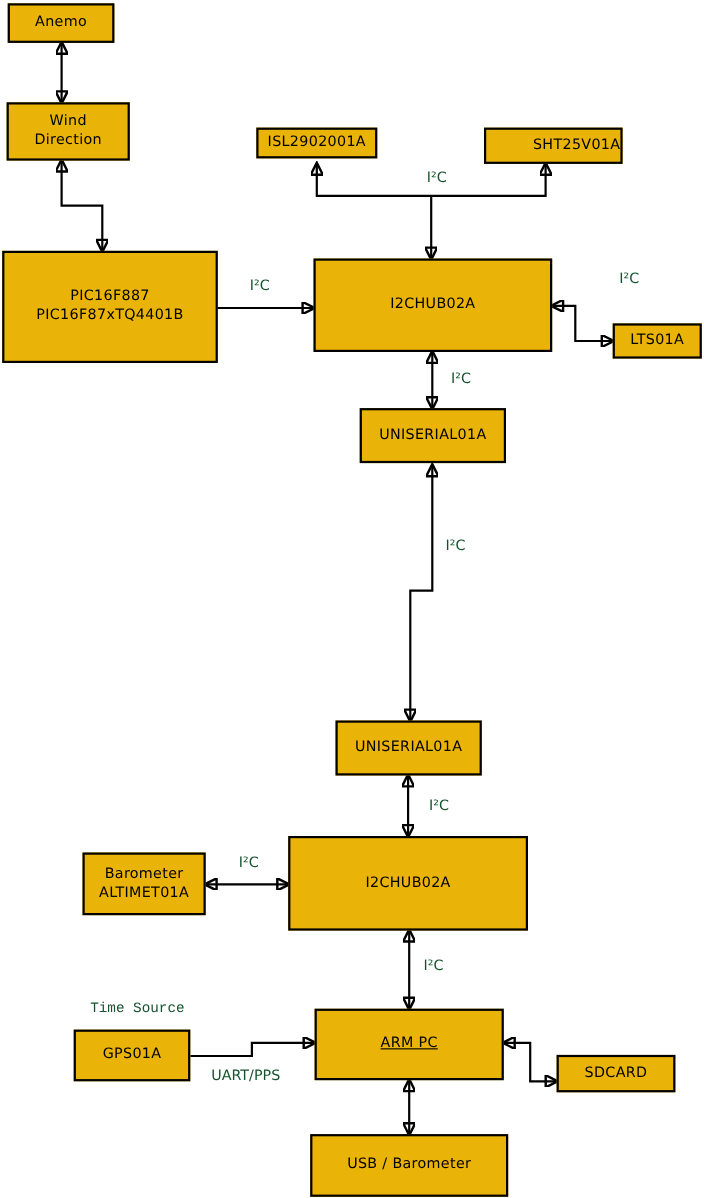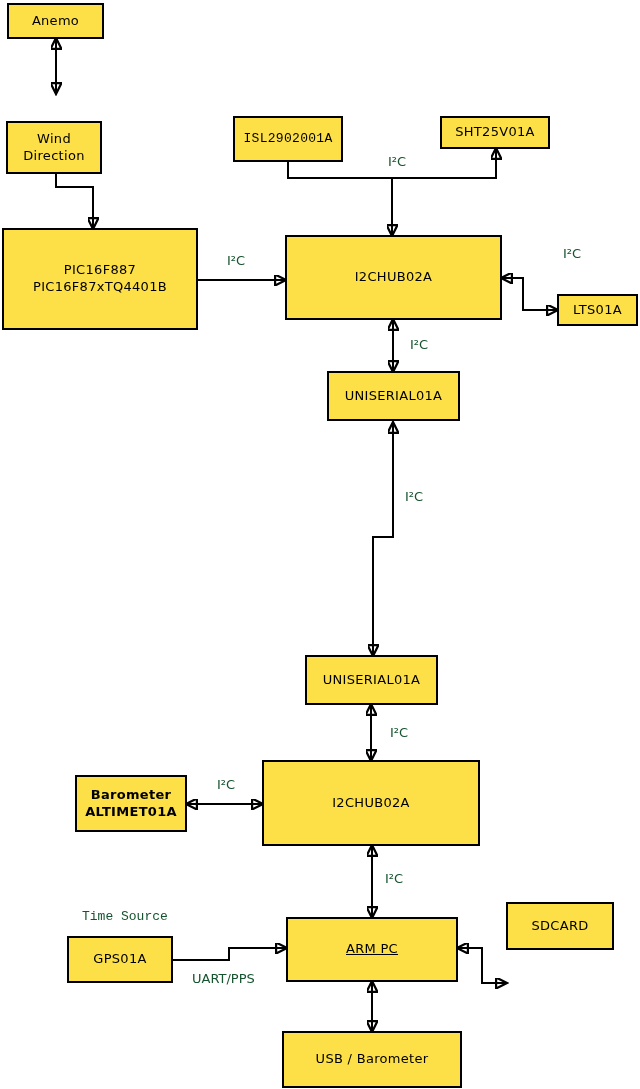--- a/index.html
+++ b/index.html
@@ -24,21 +24,21 @@
     height: 1089px;
   }
   #edges path {
     fill: none;
     stroke: #000000;
     stroke-width: 2;
   }
   .node {
     position: absolute;
     box-sizing: border-box;
-    background: #fde047;
+    background: #eab308;
     border: 2px solid #000000;
     display: flex;
     align-items: center;
     justify-content: center;
   }
   .node-label {
     font-size: 13px;
     line-height: 1.3;
     letter-spacing: 0.3px;
     text-align: center;
@@ -81,35 +81,35 @@
     <path d="M372,846 L372,917" marker-start="url(#ah-start)" marker-end="url(#ah-end)"></path>
     <path d="M173,960 L229,960 L229,948 L286,948" marker-end="url(#ah-end)"></path>
     <path d="M458,948 L482,948 L482,983 L506,983" marker-start="url(#ah-start)" marker-end="url(#ah-end)"></path>
     <path d="M372,982 L372,1031" marker-start="url(#ah-start)" marker-end="url(#ah-end)"></path>
   </svg>
 
   <div class="node" style="left:7px; top:3px; width:97px; height:36px;">
     <span class="node-label">Anemo</span>
   </div>
 
-  <div class="node" style="left:6px; top:93px; width:96px; height:53px;margin-top:28px;">
+  <div class="node" style="left:6px; top:93px; width:112px; height:53px;">
     <span class="node-label">Wind
 Direction</span>
   </div>
 
   <div class="node" style="left:2px; top:228px; width:196px; height:102px;">
     <span class="node-label">PIC16F887
 PIC16F87xTQ4401B</span>
   </div>
 
-  <div class="node" style="left:233px; top:116px; width:110px; height:46px;font-family:Liberation Mono, monospace;">
+  <div class="node" style="left:233px; top:116px; width:110px; height:28px;">
     <span class="node-label">ISL2902001A</span>
   </div>
 
-  <div class="node" style="left:440px; top:116px; width:110px; height:33px;">
+  <div class="node" style="left:440px; top:116px; width:126px; height:33px;justify-content:flex-end;">
     <span class="node-label">SHT25V01A</span>
   </div>
 
   <div class="node" style="left:285px; top:235px; width:217px; height:85px;">
     <span class="node-label">I2CHUB02A</span>
   </div>
 
   <div class="node" style="left:557px; top:294px; width:81px; height:32px;">
     <span class="node-label">LTS01A</span>
   </div>
@@ -119,34 +119,34 @@
   </div>
 
   <div class="node" style="left:305px; top:655px; width:133px; height:50px;">
     <span class="node-label">UNISERIAL01A</span>
   </div>
 
   <div class="node" style="left:262px; top:760px; width:218px; height:86px;">
     <span class="node-label">I2CHUB02A</span>
   </div>
 
-  <div class="node" style="left:75px; top:775px; width:112px; height:57px;font-weight:bold;">
+  <div class="node" style="left:75px; top:775px; width:112px; height:57px;">
     <span class="node-label">Barometer
 ALTIMET01A</span>
   </div>
 
   <div class="node" style="left:67px; top:936px; width:106px; height:47px;">
     <span class="node-label">GPS01A</span>
   </div>
 
   <div class="node" style="left:286px; top:917px; width:172px; height:65px;text-decoration:underline;">
     <span class="node-label">ARM PC</span>
   </div>
 
-  <div class="node" style="left:506px; top:902px; width:108px; height:48px;">
+  <div class="node" style="left:506px; top:959px; width:108px; height:34px;">
     <span class="node-label">SDCARD</span>
   </div>
 
   <div class="node" style="left:282px; top:1031px; width:180px; height:57px;">
     <span class="node-label">USB / Barometer</span>
   </div>
 
   <span class="edge-label" style="left:388px; top:155px;">I²C</span>
   <span class="edge-label" style="left:227px; top:254px;">I²C</span>
   <span class="edge-label" style="left:563px; top:247px;">I²C</span>

